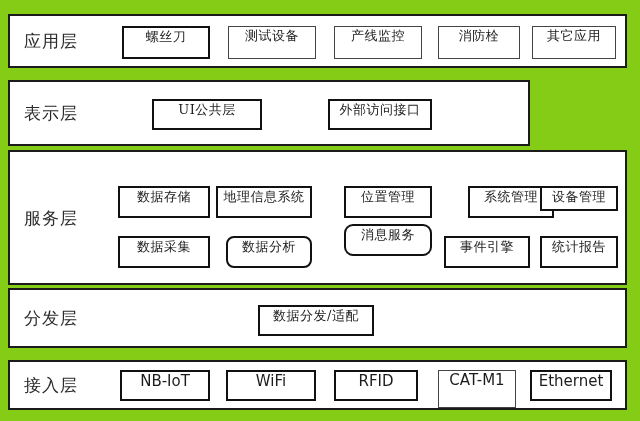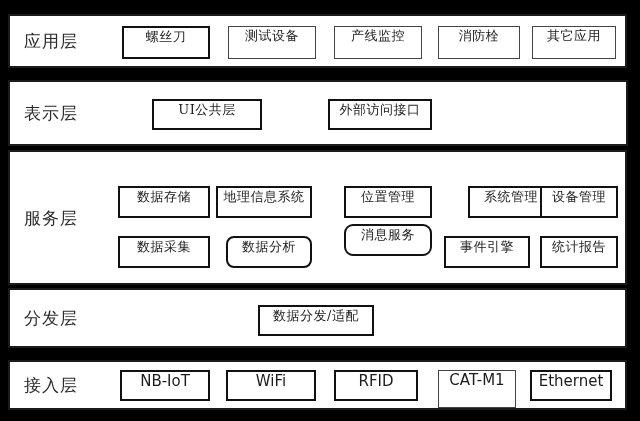--- a/index.html
+++ b/index.html
@@ -13,21 +13,21 @@
     font-family: "DejaVu Sans", "Liberation Sans", sans-serif;
     overflow: hidden;
     position: relative;
   }
   #diagram {
     position: absolute;
     left: 0;
     top: 0;
     width: 640px;
     height: 421px;
-    background: #000000;
+    background: #84cc16;
   }
   .layer {
     position: absolute;
     box-sizing: border-box;
     background: #ffffff;
     border: 2px solid #1b1b1b;
   }
   .layer-label {
     position: absolute;
     left: 14px;
@@ -86,21 +86,21 @@
       <span>产线监控</span>
     </div>
     <div class="box cjk thin" style="left:522px; top:10px; width:84px; height:33px;">
       <span>其它应用</span>
     </div>
     <div class="box cjk thin" style="left:428px; top:10px; width:82px; height:33px;">
       <span>消防栓</span>
     </div>
   </div>
 
-  <div class="layer" style="left:8px; top:80px; width:620px; height:66px;">
+  <div class="layer" style="left:8px; top:80px; width:522px; height:66px;">
     <div class="layer-label">表示层</div>
 
     <div class="box cjk" style="left:142px; top:17px; width:110px; height:31px;">
       <span>UI公共层</span>
     </div>
     <div class="box cjk" style="left:318px; top:17px; width:104px; height:31px;">
       <span>外部访问接口</span>
     </div>
   </div>
 
@@ -112,21 +112,21 @@
     </div>
     <div class="box cjk overflow" style="left:206px; top:34px; width:96px; height:32px;">
       <span>地理信息系统</span>
     </div>
     <div class="box cjk" style="left:334px; top:34px; width:88px; height:32px;">
       <span>位置管理</span>
     </div>
     <div class="box cjk" style="left:458px; top:34px; width:86px; height:32px;">
       <span>系统管理</span>
     </div>
-    <div class="box cjk" style="left:530px; top:34px; width:78px; height:32px;">
+    <div class="box cjk" style="left:530px; top:34px; width:78px; height:25px;">
       <span>设备管理</span>
     </div>
 
     <div class="box cjk" style="left:108px; top:84px; width:92px; height:32px;">
       <span>数据采集</span>
     </div>
     <div class="box cjk" style="left:216px; top:84px; width:86px; height:32px;border-radius:8px;">
       <span>数据分析</span>
     </div>
     <div class="box cjk" style="left:334px; top:72px; width:88px; height:32px;border-radius:9px;">

